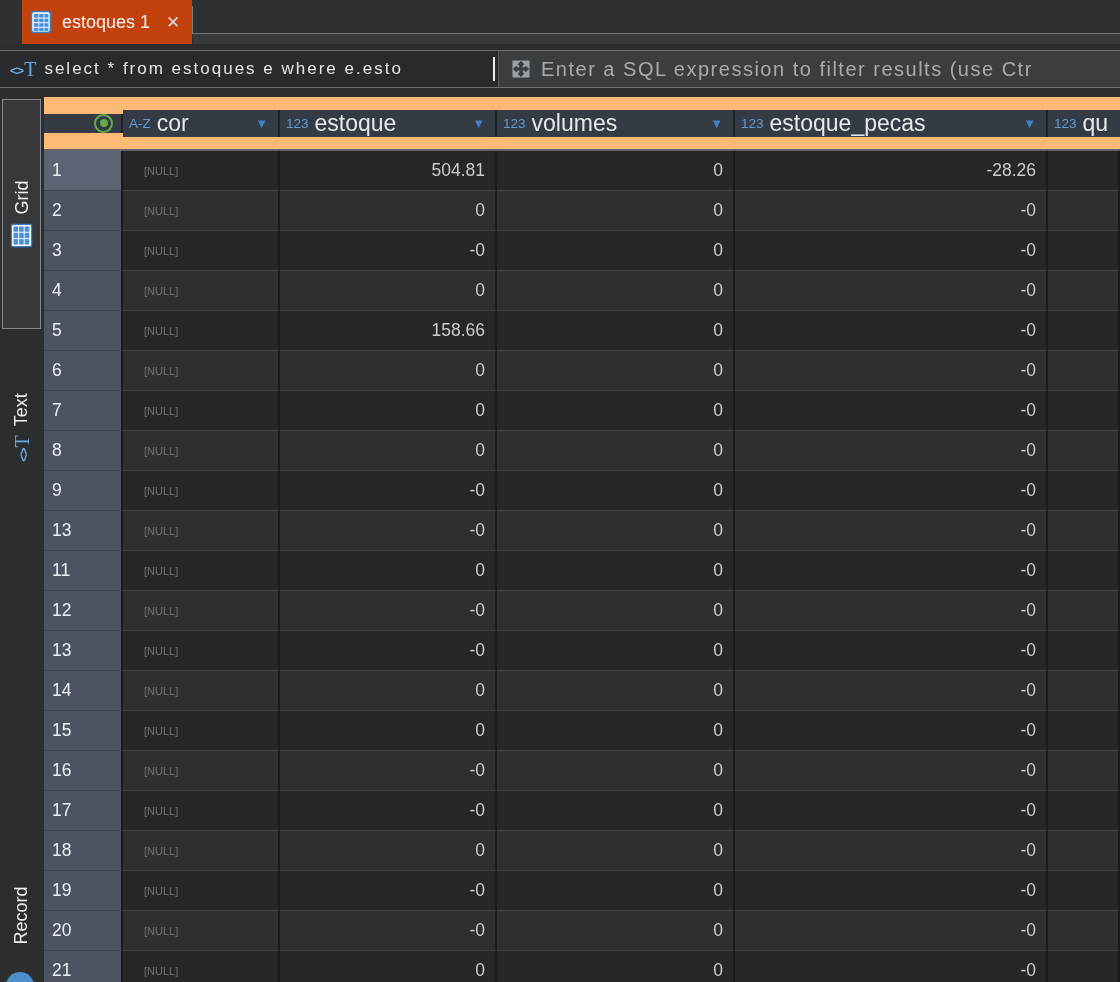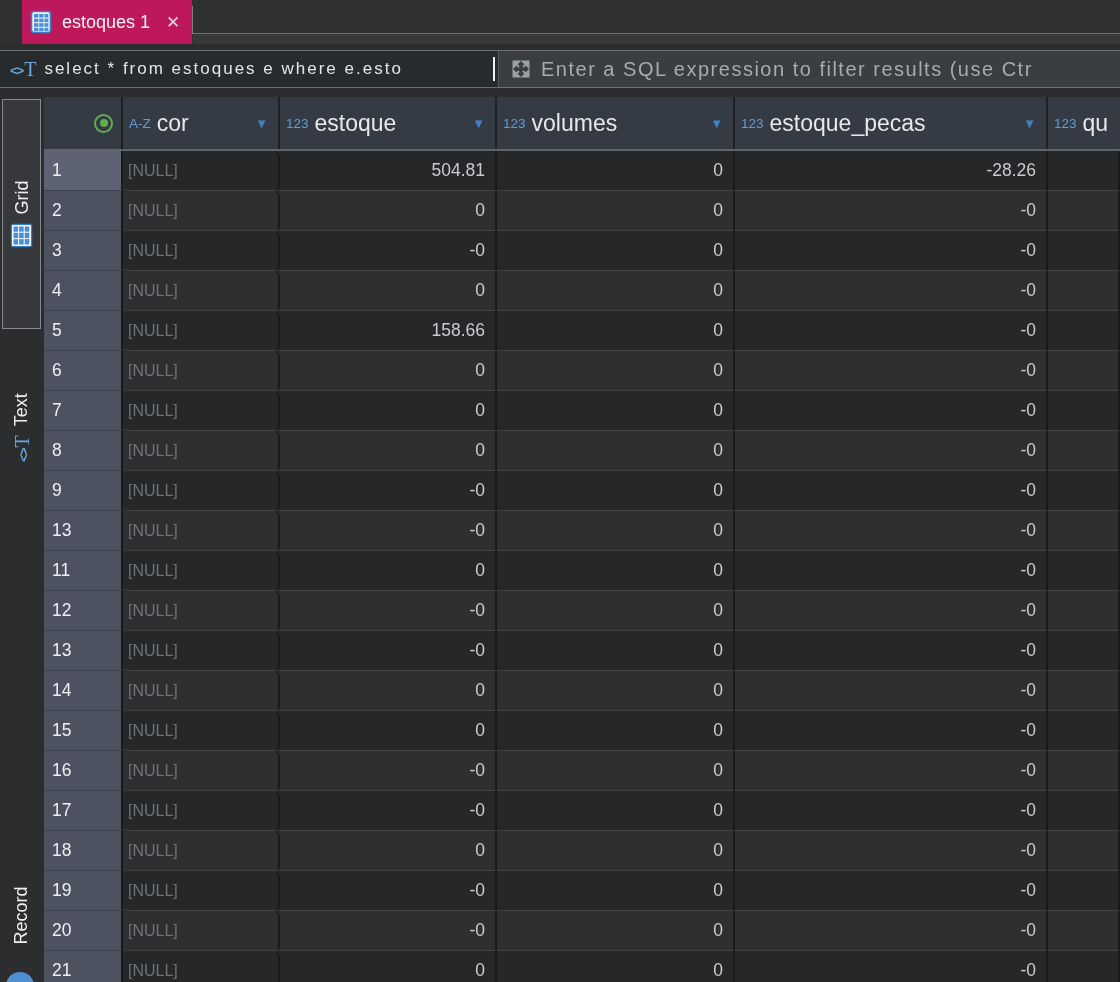--- a/index.html
+++ b/index.html
@@ -3,21 +3,21 @@
 <meta charset="utf-8">
 <style>
   html,body{margin:0;padding:0;background:#1e1e1e;}
   .app{
     position:relative;width:1120px;height:982px;overflow:hidden;
     background:#2b2d2f;font-family:"Liberation Sans",sans-serif;
     -webkit-font-smoothing:antialiased;
   }
   
   .tabbar{position:relative;height:44px;background:#2e3032;display:flex;align-items:stretch;}
-  .tab{margin-left:22px;display:flex;align-items:center;gap:10px;padding:0 12px 0 8px;background:#be185d;}
+  .tab{margin-left:22px;display:flex;align-items:center;gap:10px;padding:0 12px 0 8px;background:#c2410c;}
   .tab-label{color:#f2f3f4;font-size:18px;}
   .tab-close{color:#d9dadb;font-size:17px;margin-left:6px;cursor:pointer;line-height:1;}
   .tab-divider{width:1px;background:#7d7f81;margin:6px 0 10px 0;}
   .tabbar-rest{flex:1;position:relative;background:#2e3032;}
   .tabbar-rest .hline{position:absolute;left:0;right:0;top:33px;height:1px;background:#6f7173;}
   .tabbar-rest .below{position:absolute;left:0;right:0;top:34px;bottom:0;background:#37393b;}
   
   .filterbar{
     position:relative;margin-top:6px;height:36px;background:#3b3e40;
     border-top:1px solid #6d7073;border-bottom:1px solid #6d7073;
@@ -41,21 +41,21 @@
   .sidebar{position:relative;width:44px;flex:none;background:#2b2d2f;}
   .side-tab{position:absolute;left:2px;width:39px;display:flex;align-items:center;justify-content:center;box-sizing:border-box;cursor:pointer;}
   .side-tab .rot{transform:rotate(-90deg);display:flex;align-items:center;gap:9px;white-space:nowrap;}
   .side-label{color:#eceeef;font-size:18px;}
   .grid-tab{top:2px;height:230px;border:1px solid #87898c;background:#36383b;}
   .text-tab{top:250px;height:160px;}
   .record-tab{top:758px;height:120px;}
   .record-dot{position:absolute;left:6px;top:875px;width:28px;height:28px;border-radius:50%;background:#4e8fd0;}
   
   .grid{flex:1;display:flex;flex-direction:column;overflow:hidden;background:#2b2d2f;}
-  .ghead{display:flex;height:52px;flex:none;background:#fdba74;border-bottom:2px solid #61656a;}
+  .ghead{display:flex;height:52px;flex:none;background:#fdba74;border-bottom:2px solid #61656a;align-items:center;}
   .hcell{position:relative;display:flex;align-items:center;box-sizing:border-box;
          border-right:2px solid #1d2126;background:#353b44;padding-left:6px;cursor:pointer;}
   .corner{width:79px;justify-content:flex-end;padding-right:8px;}
   .radio{width:19px;height:19px;border:2.5px solid #5fae49;border-radius:50%;box-sizing:border-box;position:relative;}
   .radio::after{content:"";position:absolute;left:50%;top:50%;width:8px;height:8px;margin:-4px 0 0 -4px;border-radius:50%;background:#5fae49;}
   .htype{color:#5e9cd3;font-size:13.5px;margin-right:6px;flex:none;}
   .hlabel{color:#e6e8ea;font-size:23px;white-space:nowrap;overflow:hidden;}
   .tri{position:absolute;right:10px;color:#3f82c6;font-size:13px;}
   .col-cor{width:157px;}
   .col-estoque{width:217px;}
@@ -67,21 +67,21 @@
   .trow{display:flex;height:40px;box-sizing:border-box;}
   .rn{width:79px;flex:none;box-sizing:border-box;display:flex;align-items:center;padding-left:8px;
       background:#4c5260;color:#eef0f3;font-size:17.5px;
       border-right:2px solid #17191d;border-bottom:1px solid #3d4350;cursor:pointer;}
   .trow.sel .rn{background:#5d6372;}
   .cell{box-sizing:border-box;display:flex;align-items:center;font-size:17.5px;color:#c9cccf;
         border-right:2px solid #17191c;border-bottom:1px solid #404346;overflow:hidden;cursor:default;}
   .trow.odd  .cell{background:#252729;}
   .trow.even .cell{background:#2d2f31;}
   .cell.num{justify-content:flex-end;padding-right:10px;}
-  .cell.nullv{color:#6e7276;padding-left:5px;font-size:16px;border-radius:6px;}
+  .cell.nullv{color:#6e7276;padding-left:21px;font-size:11px;}
 </style>
 </head>
 <body>
 
 <div class="app">
 
   <div class="tabbar">
     <div class="tab">
       <span style="display:flex;">
         <svg width="22" height="24" viewBox="0 0 22 24">

